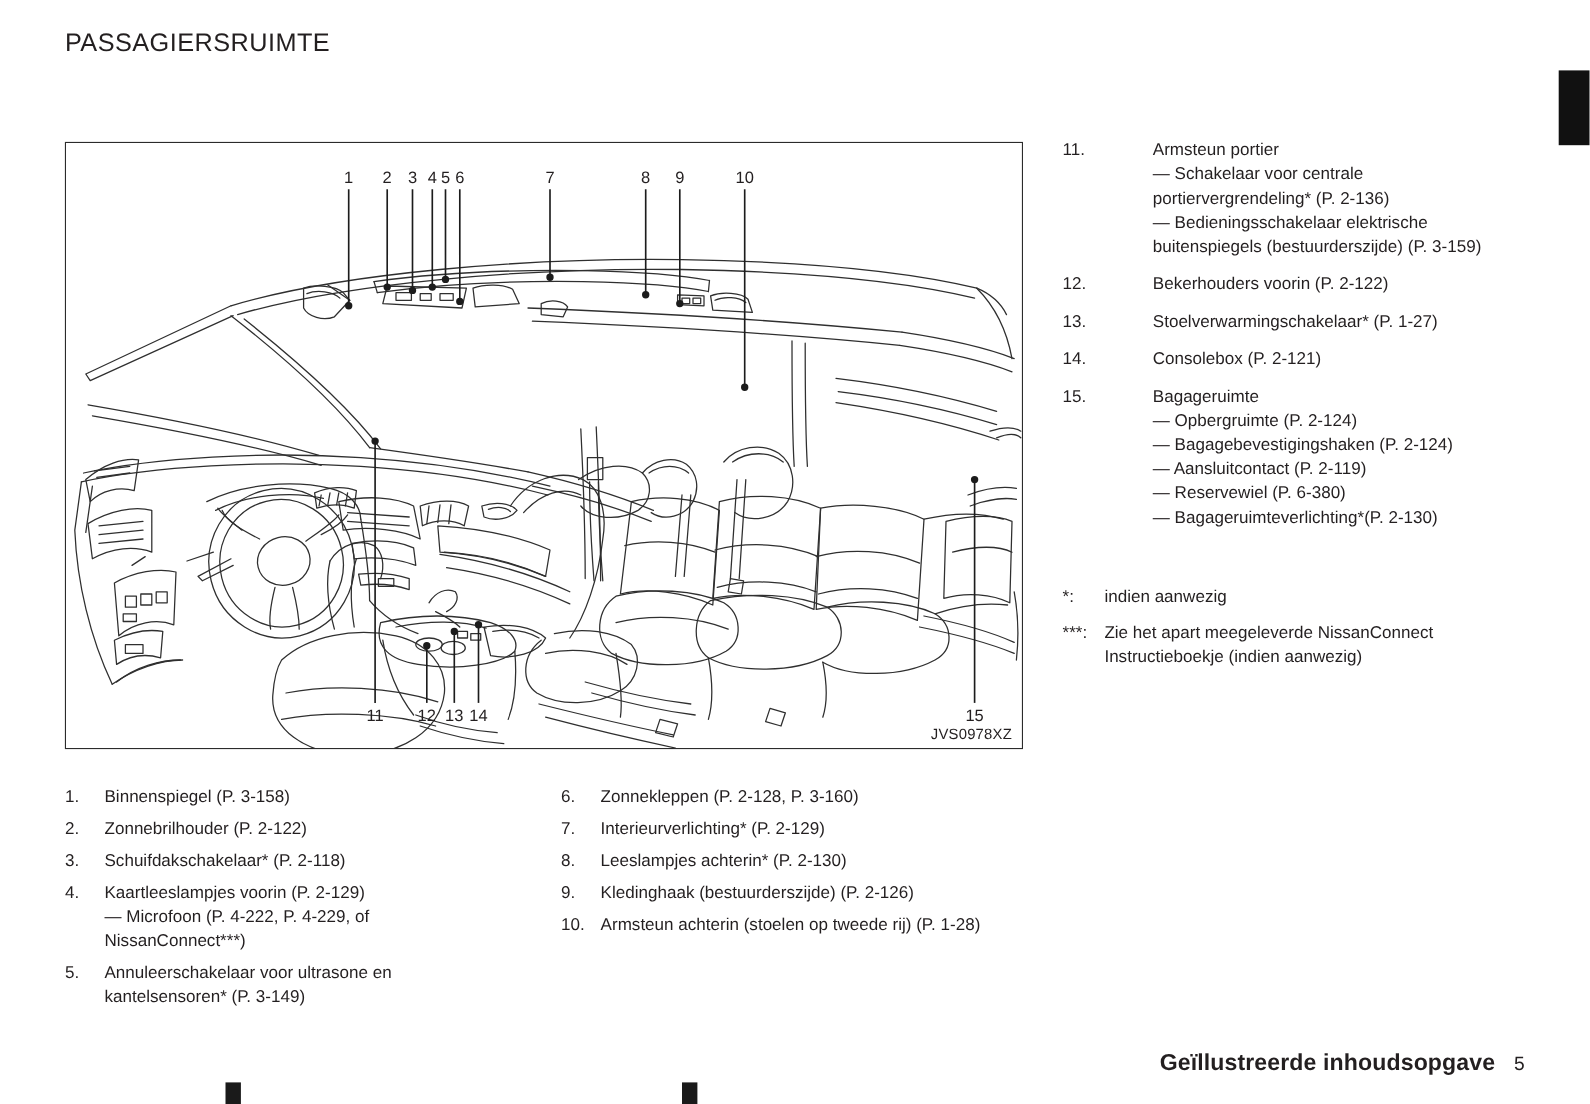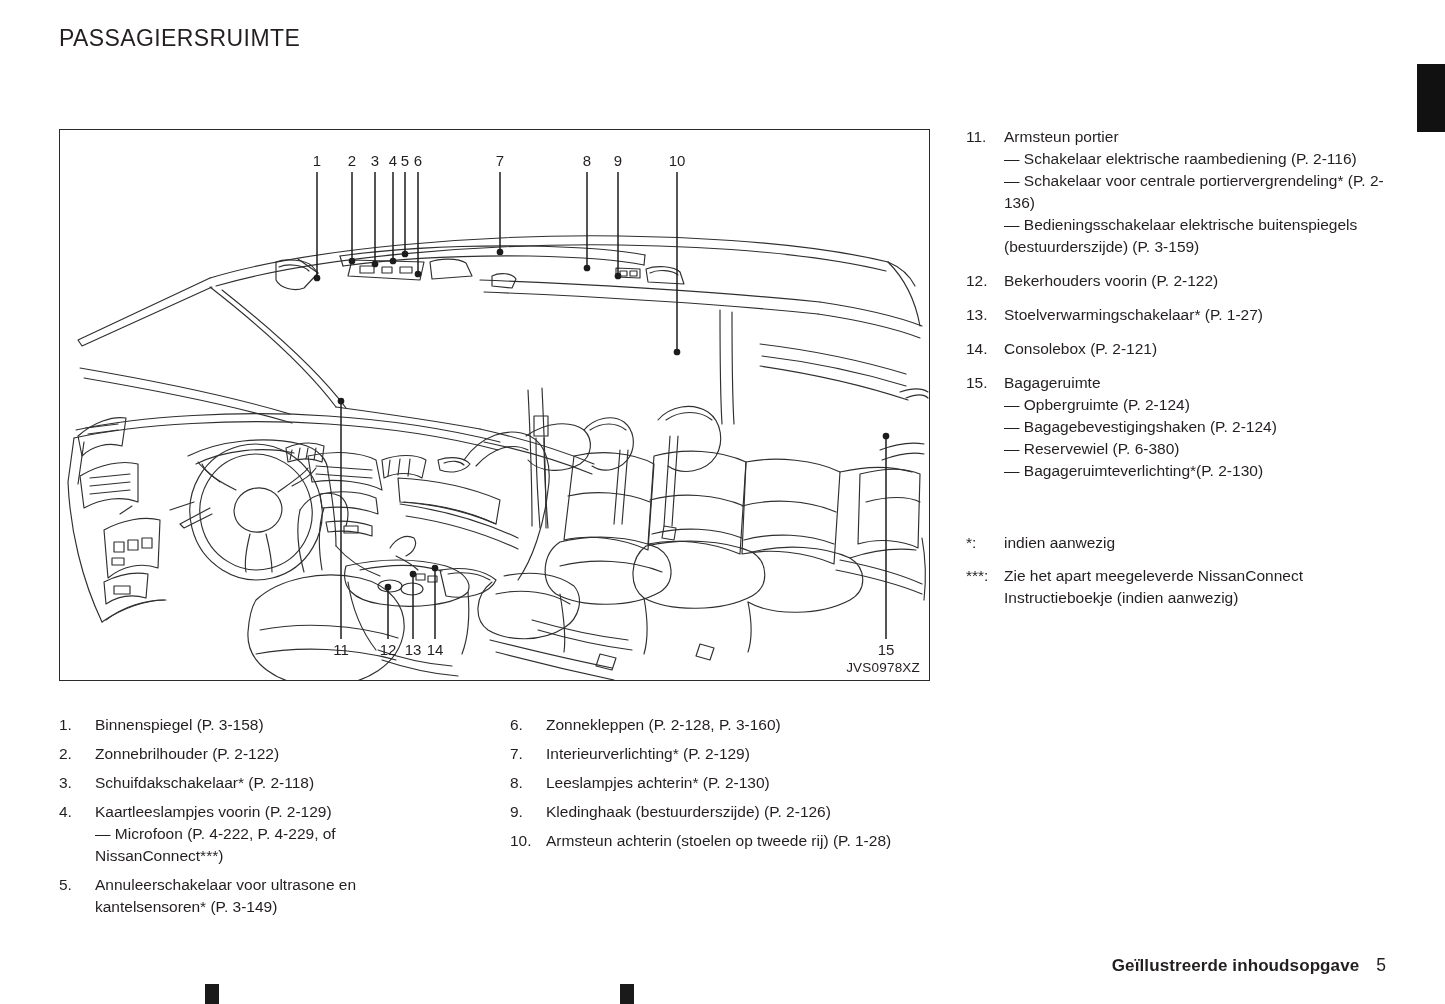--- a/index.html
+++ b/index.html
@@ -90,21 +90,21 @@
   }
   .li-sub {
     display: block;
     font-size: 15.5px;
     line-height: 22px;
   }
 
   
   #list-right { left: 966px; top: 126px; width: 420px; }
   #list-right .li-num  { width: 38px; }
-  #list-right .li-row  { margin-bottom: 12px; }
+  #list-right .li-row  { margin-bottom: 12px; gap: 44px; }
 
   
   #footnotes { position: absolute; left: 966px; top: 532px; width: 420px; }
   #footnotes .fn-row { display: flex; align-items: flex-start; margin-bottom: 11px; }
   #footnotes .fn-mark { flex: 0 0 auto; width: 38px; font-size: 15.5px; line-height: 22px; }
   #footnotes .fn-text { flex: 1 1 auto; font-size: 15.5px; line-height: 22px; }
 
   
   #list-bl { left: 59px; top: 714px; width: 400px; }
   #list-bl .li-num { width: 36px; }
@@ -118,21 +118,21 @@
   
   #footer {
     position: absolute;
     right: 59px;
     top: 955px;
     display: flex;
     align-items: baseline;
     gap: 17px;
   }
   #footer-title {
-    font-size: 17px;
+    font-size: 21px;
     font-weight: 700;
     color: #231f20;
     letter-spacing: 0.1px;
   }
   #footer-page {
     font-size: 17.5px;
     font-weight: 400;
     color: #231f20;
   }
 
@@ -449,21 +449,20 @@
 
   <div id="figure-code">JVS0978XZ</div>
 </div>
 
 <div class="num-list" id="list-right">
 
   <div class="li-row">
     <span class="li-num">11.</span>
     <span class="li-body">
       <span>Armsteun portier</span>
-      <span class="li-sub">— Schakelaar elektrische raambediening (P. 2-116)</span>
       <span class="li-sub">— Schakelaar voor centrale portiervergrendeling* (P. 2-136)</span>
       <span class="li-sub">— Bedieningsschakelaar elektrische buitenspiegels (bestuurderszijde) (P. 3-159)</span>
     </span>
   </div>
 
   <div class="li-row">
     <span class="li-num">12.</span>
     <span class="li-body">Bekerhouders voorin (P. 2-122)</span>
   </div>
 
@@ -476,20 +475,21 @@
     <span class="li-num">14.</span>
     <span class="li-body">Consolebox (P. 2-121)</span>
   </div>
 
   <div class="li-row">
     <span class="li-num">15.</span>
     <span class="li-body">
       <span>Bagageruimte</span>
       <span class="li-sub">— Opbergruimte (P. 2-124)</span>
       <span class="li-sub">— Bagagebevestigingshaken (P. 2-124)</span>
+      <span class="li-sub">— Aansluitcontact (P. 2-119)</span>
       <span class="li-sub">— Reservewiel (P. 6-380)</span>
       <span class="li-sub">— Bagageruimteverlichting*(P. 2-130)</span>
     </span>
   </div>
 </div>
 
 <div id="footnotes">
   <div class="fn-row">
     <span class="fn-mark">*:</span>
     <span class="fn-text">indien aanwezig</span>

